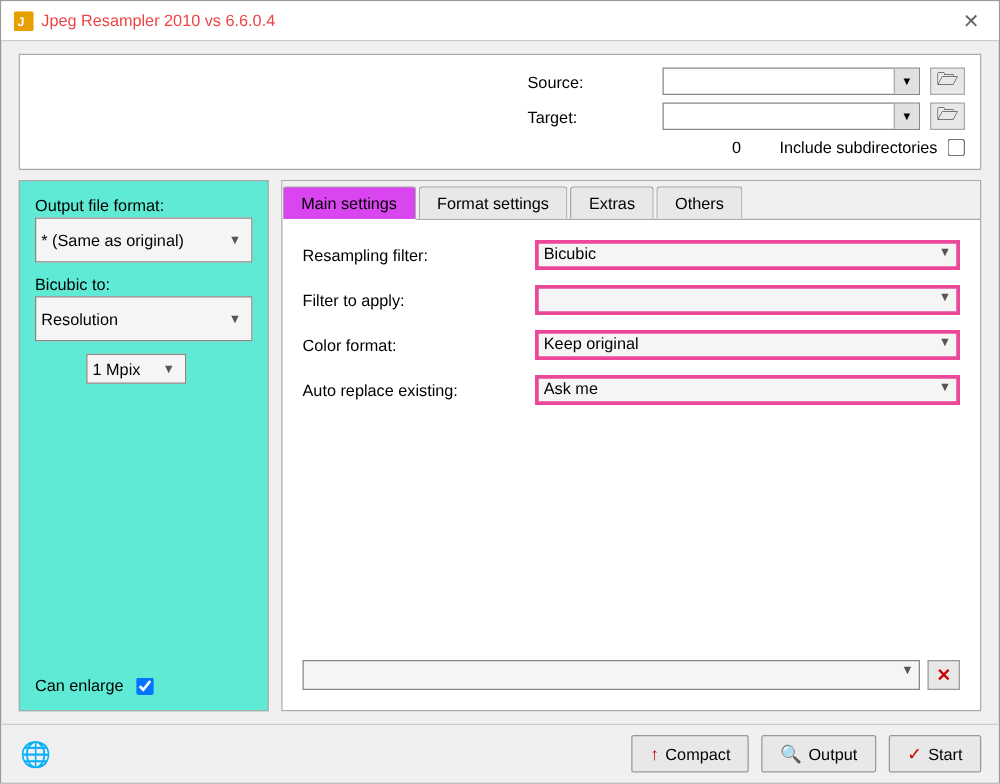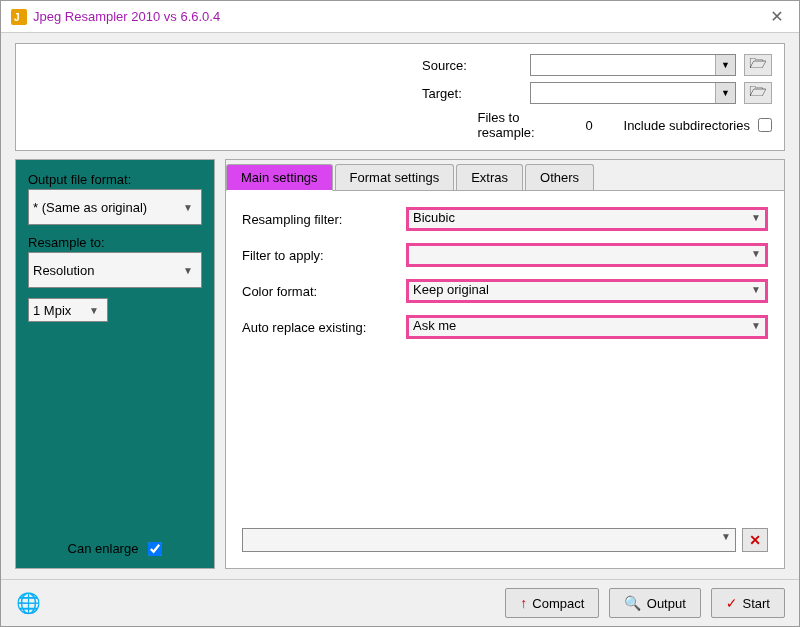--- a/index.html
+++ b/index.html
@@ -32,21 +32,21 @@
       display: flex;
       align-items: center;
       gap: 6px;
     }
     .title-icon {
       width: 16px;
       height: 16px;
     }
     .title-text {
       font-size: 13px;
-      color: #a21caf;
+      color: #ef4444;
     }
     .close-btn {
       width: 24px;
       height: 24px;
       background: none;
       border: none;
       cursor: pointer;
       font-size: 16px;
       color: #666;
       display: flex;
@@ -114,21 +114,21 @@
     
     .bottom-section {
       display: flex;
       gap: 10px;
       flex: 1;
     }
 
     
     .left-panel {
       border: 1px solid #aaa;
-      background: #0f766e;
+      background: #5eead4;
       padding: 12px;
       width: 200px;
       display: flex;
       flex-direction: column;
       gap: 10px;
     }
     .panel-label {
       color: #000;
       font-size: 13px;
       margin-bottom: 2px;
@@ -151,34 +151,34 @@
       outline: none;
     }
     .small-combo {
       width: 80px;
       height: 24px;
       border: 1px solid #888;
       background: #f5f5f5;
       display: flex;
       align-items: center;
       padding: 0 4px;
+      margin-left: 41px;
     }
     .small-combo select {
       width: 100%;
       border: none;
       background: transparent;
       font-size: 13px;
       outline: none;
     }
     .can-enlarge-row {
       display: flex;
       align-items: center;
       gap: 10px;
       margin-top: auto;
-      justify-content: center;
     }
 
     
     .right-panel {
       border: 1px solid #aaa;
       background: #fff;
       flex: 1;
       display: flex;
       flex-direction: column;
     }
@@ -207,21 +207,21 @@
     .tab-content {
       padding: 16px 16px;
       display: flex;
       flex-direction: column;
       gap: 12px;
       flex: 1;
     }
     .settings-row {
       display: flex;
       align-items: center;
-      gap: 4px;
+      gap: 26px;
     }
     .settings-label {
       width: 160px;
       color: #000;
     }
     .settings-combo {
       flex: 1;
       height: 24px;
       border: 3px solid #ec4899;
       background: #f5f5f5;
@@ -415,21 +415,20 @@
       <div class="field-row">
         <span class="field-label">Target:</span>
         <div class="drop-field">
           <input type="text" value="" style="">
           <div class="drop-arrow-btn">▼</div>
         </div>
         <button class="folder-btn">🗁</button>
       </div>
 
       <div class="files-row">
-        <span class="files-count">Files to resample:</span>
         <span class="files-num">0</span>
         <div class="include-sub">
           <span>Include subdirectories</span>
           <input type="checkbox" style="">
         </div>
       </div>
     </div>
 
     <div class="bottom-section">
 
@@ -440,21 +439,21 @@
             <div class="select-wrapper">
               <select>
                 <option>* (Same as original)</option>
               </select>
               <span class="select-arrow">▼</span>
             </div>
           </div>
         </div>
 
         <div>
-          <div class="panel-label">Resample to:</div>
+          <div class="panel-label">Bicubic to:</div>
           <div class="combo-box">
             <div class="select-wrapper">
               <select>
                 <option>Resolution</option>
               </select>
               <span class="select-arrow">▼</span>
             </div>
           </div>
         </div>
 

